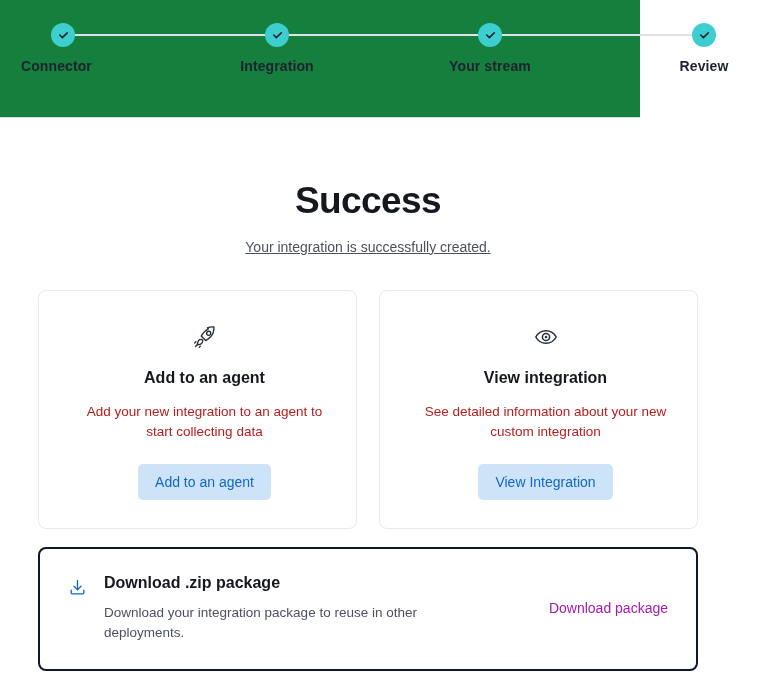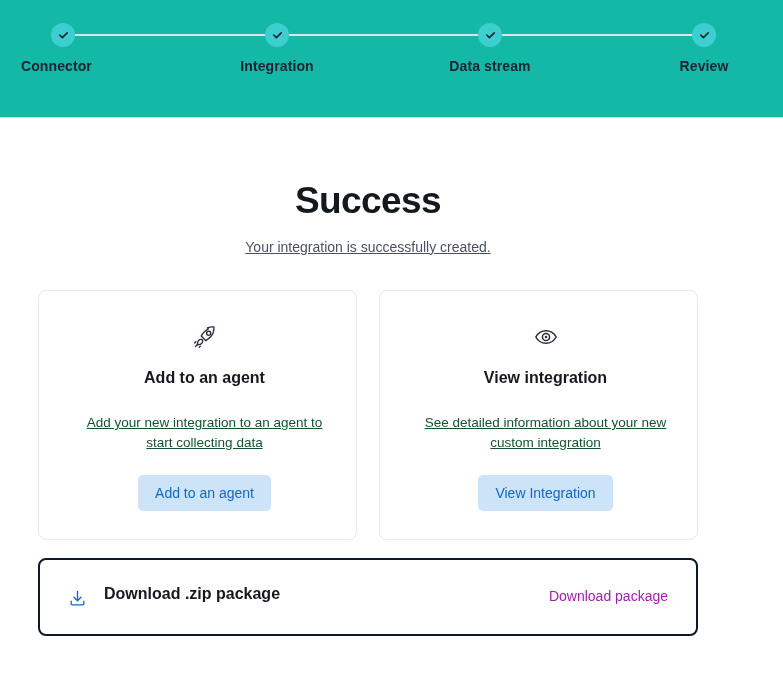--- a/index.html
+++ b/index.html
@@ -11,23 +11,23 @@
     height: 693px;
     background: #ffffff;
     font-family: "Liberation Sans", sans-serif;
     color: #1f2230;
     overflow: hidden;
   }
 
   
   .stepper-header {
     position: relative;
-    width: 783px;
+    width: 640px;
     height: 118px;
-    background: #14b8a6;
+    background: #15803d;
     border-bottom: 1px solid #d9dce4;
     box-sizing: border-box;
   }
   .stepper {
     position: relative;
     margin: 0;
     padding: 0;
     height: 118px;
   }
   .step {
@@ -128,25 +128,24 @@
   }
   .card-title {
     font-size: 16px;
     font-weight: bold;
     color: #16181f;
     margin: 0;
     line-height: 1.2;
   }
   .card-desc {
     font-size: 13.5px;
-    color: #14532d;
-    margin: 26px auto 0 auto;
+    color: #b91c1c;
+    margin: 15px auto 0 auto;
     line-height: 1.47;
     max-width: 266px;
-    text-decoration: underline;
   }
   .card-btn {
     display: inline-block;
     margin-top: 22px;
     background: #cde3f7;
     color: #1268c3;
     border: none;
     border-radius: 5px;
     padding: 10px 17px;
     font-size: 14px;
@@ -237,21 +236,21 @@
       </div>
       <div class="step-label">Integration</div>
     </div>
 
     <div class="step" style="left:490px;">
       <div class="step-circle">
         <svg width="13" height="13" viewBox="0 0 16 16" fill="none" aria-hidden="true">
           <path d="M3.4 7.4 L6.6 10.6 L12.6 4.8" stroke="#1f2230" stroke-width="1.9" stroke-linecap="round" stroke-linejoin="round"></path>
         </svg>
       </div>
-      <div class="step-label">Data stream</div>
+      <div class="step-label">Your stream</div>
     </div>
 
     <div class="step" style="left:704px;">
       <div class="step-circle">
         <svg width="13" height="13" viewBox="0 0 16 16" fill="none" aria-hidden="true">
           <path d="M3.4 7.4 L6.6 10.6 L12.6 4.8" stroke="#1f2230" stroke-width="1.9" stroke-linecap="round" stroke-linejoin="round"></path>
         </svg>
       </div>
       <div class="step-label">Review</div>
     </div>
@@ -298,19 +297,20 @@
   <div class="download-panel">
     <div class="download-icon">
       <svg width="19" height="19" viewBox="0 0 24 24" fill="none" aria-hidden="true">
         <path d="M12 3v11" stroke="#1268c3" stroke-width="1.7" stroke-linecap="round"></path>
         <path d="M7.6 10.4 12 14.8l4.4-4.4" stroke="#1268c3" stroke-width="1.7" stroke-linecap="round" stroke-linejoin="round"></path>
         <path d="M4 15.4v3.2a1.4 1.4 0 0 0 1.4 1.4h13.2a1.4 1.4 0 0 0 1.4-1.4v-3.2" stroke="#1268c3" stroke-width="1.7" stroke-linecap="round" stroke-linejoin="round"></path>
       </svg>
     </div>
     <div class="download-text">
       <h2 class="download-title">Download .zip package</h2>
+      <p class="download-desc">Download your integration package to reuse in other deployments.</p>
     </div>
     <div class="download-link-wrap">
       <a class="download-link">Download package</a>
     </div>
   </div>
 
 </div>
 
 </body></html>

